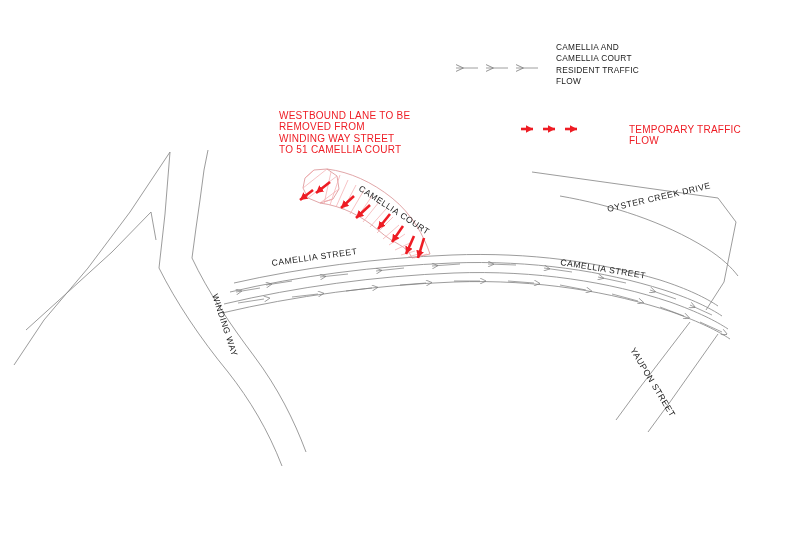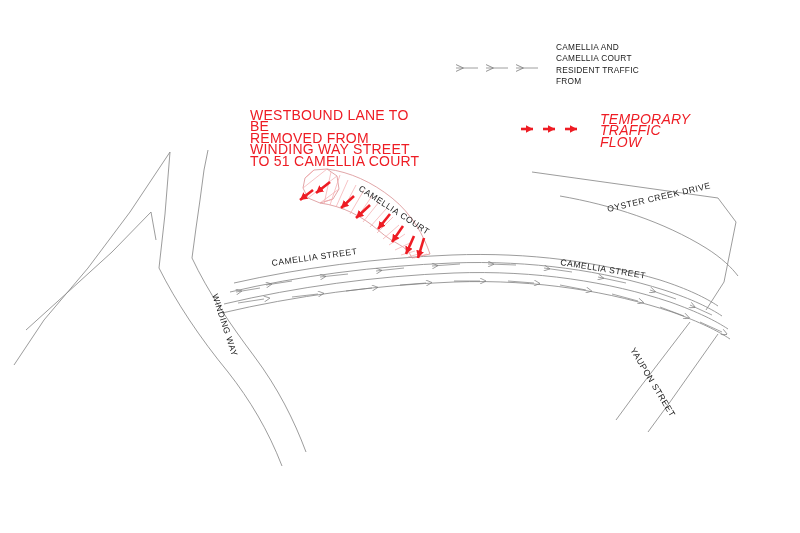--- a/index.html
+++ b/index.html
@@ -35,25 +35,26 @@
     font-family: "Liberation Sans", sans-serif;
     font-size: 8.3px;
     line-height: 11.4px;
     letter-spacing: 0.25px;
     color: #1a1a1a;
     white-space: pre-line;
   }
   .note-red {
     position: absolute;
     font-family: "Liberation Sans", sans-serif;
-    font-size: 14px;
+    font-size: 10px;
     line-height: 11.4px;
     letter-spacing: 0.25px;
     color: #ee1c24;
     white-space: pre-line;
+    margin-left: 29px;
   }
   .road-line {
     fill: none;
     stroke: #8a8a8a;
     stroke-width: 0.85;
   }
   .lane-arrow {
     fill: none;
     stroke: #7d7d7d;
     stroke-width: 0.7;
@@ -233,23 +234,23 @@
       <path class="red-arrow-line" marker-end="url(#mk-red-right)" d="M521,129 L533,129"></path>
       <path class="red-arrow-line" marker-end="url(#mk-red-right)" d="M543,129 L555,129"></path>
       <path class="red-arrow-line" marker-end="url(#mk-red-right)" d="M565,129 L577,129"></path>
     </g>
 
   </svg>
 
   <div class="note-blk" style="left:556px; top:42px; width:140px;">CAMELLIA AND
 CAMELLIA COURT
 RESIDENT TRAFFIC
-FROM</div>
-
-  <div class="note-red" style="left:600px; top:114px; width:150px;font-style:italic;">TEMPORARY TRAFFIC
+FLOW</div>
+
+  <div class="note-red" style="left:600px; top:124px; width:150px;">TEMPORARY TRAFFIC
 FLOW</div>
 
   <div class="note-red" style="left:250px; top:110px; width:180px;">WESTBOUND LANE TO BE
 REMOVED FROM
 WINDING WAY STREET
 TO 51 CAMELLIA COURT</div>
 
 
 </div>
 

